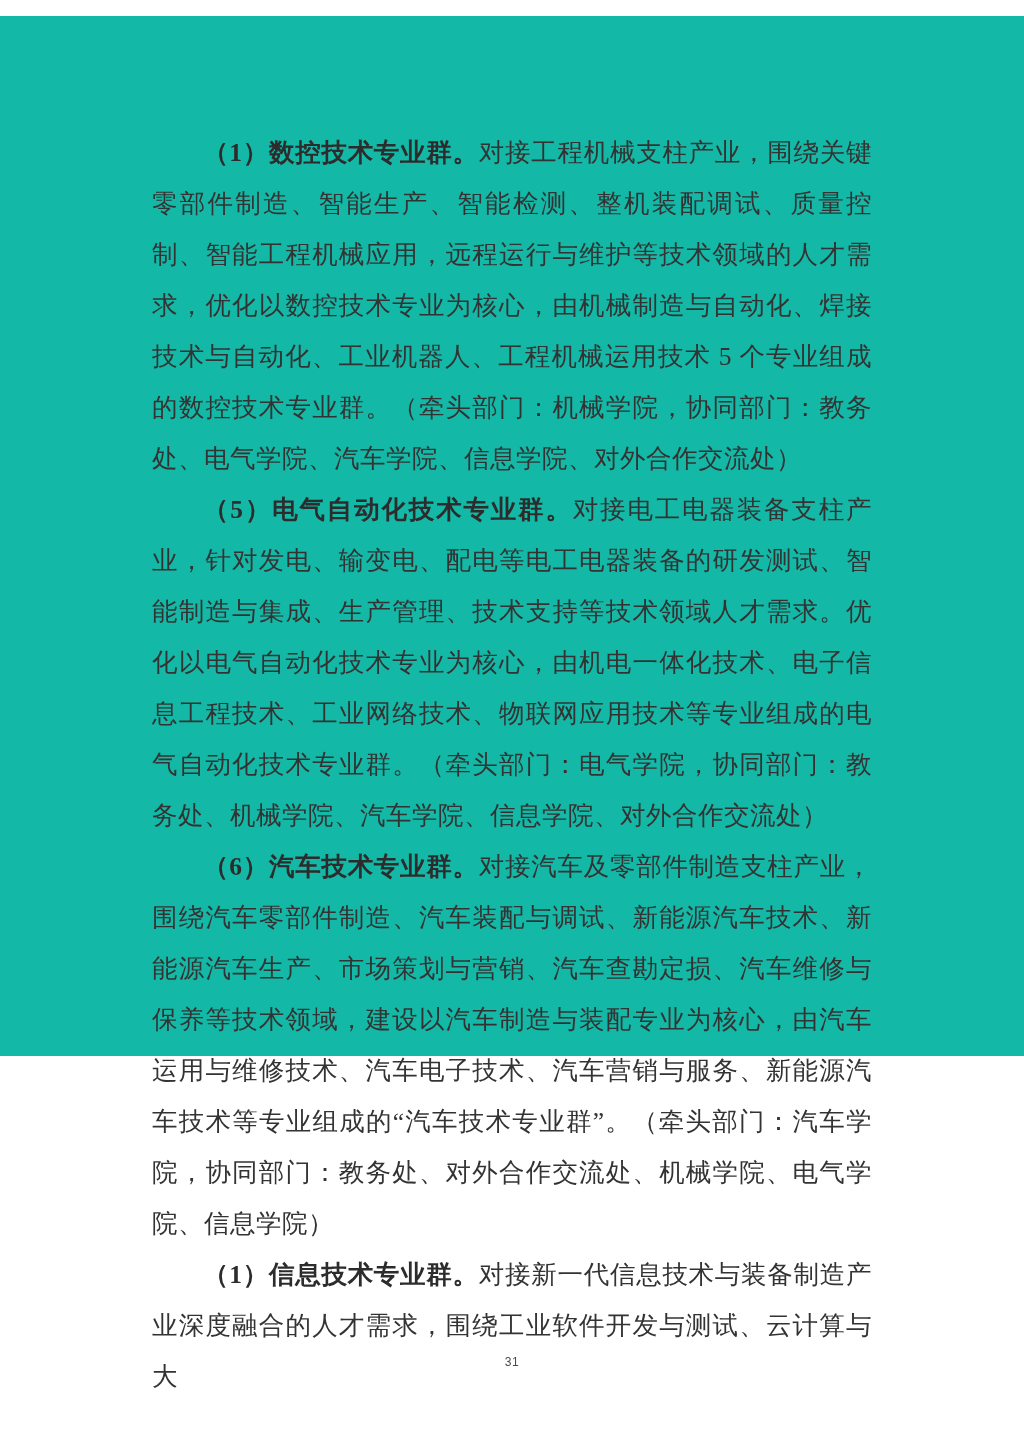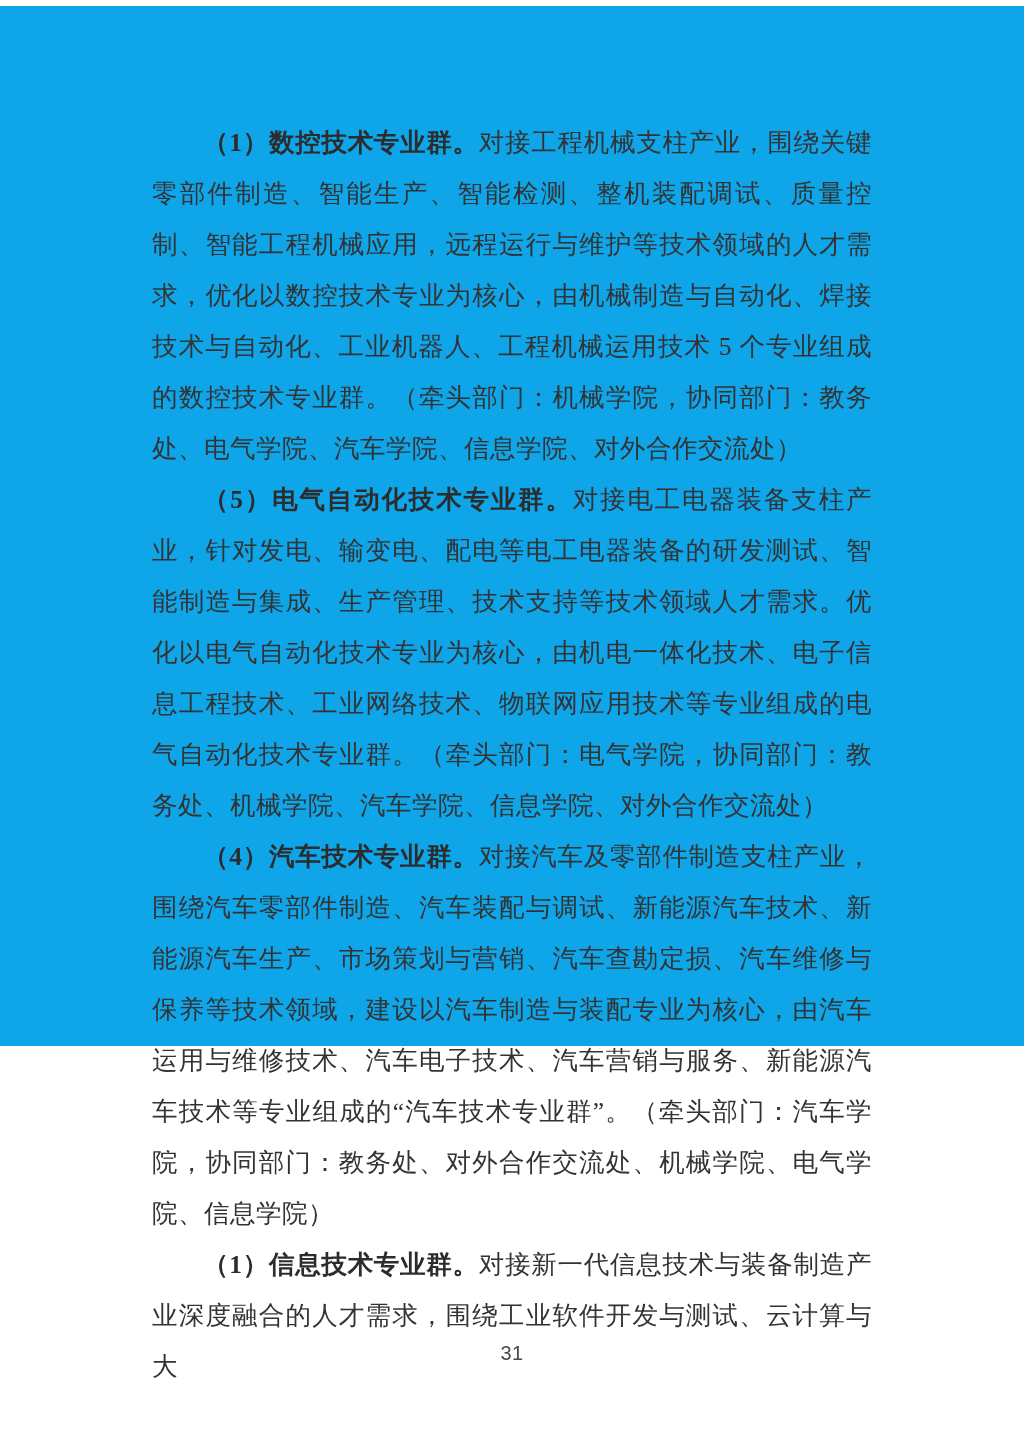--- a/index.html
+++ b/index.html
@@ -10,24 +10,24 @@
     width: 1024px;
     height: 1448px;
     position: relative;
     background: #ffffff;
     font-family: "Liberation Serif", "DejaVu Serif", serif;
     overflow: hidden;
   }
   .page {
     position: absolute;
     left: 0;
-    top: 6px;
+    top: 16px;
     width: 1024px;
     height: 1040px;
-    background: #0ea5e9;
+    background: #14b8a6;
   }
   .content {
     position: absolute;
     left: 152px;
     top: 111px;
     width: 720px;
     font-size: 25.5px;
     line-height: 51px;
     color: #333333;
     text-align: justify;
@@ -45,37 +45,37 @@
   }
   .page-footer {
     position: absolute;
     left: 0;
     top: 1336px;
     width: 1024px;
     text-align: center;
   }
   .page-number {
     font-family: "Liberation Sans", "DejaVu Sans", sans-serif;
-    font-size: 20px;
+    font-size: 12px;
     color: #4a4a4a;
     letter-spacing: 0.5px;
   }
 </style>
 </head>
 <body>
 
 <div class="page">
 
   <div class="content">
 
     <p><span class="lead">（1）数控技术专业群。</span><span>对接工程机械支柱产业，围绕关键零部件制造、智能生产、智能检测、整机装配调试、质量控制、智能工程机械应用，远程运行与维护等技术领域的人才需求，优化以数控技术专业为核心，由机械制造与自动化、焊接技术与自动化、工业机器人、工程机械运用技术 5 个专业组成的数控技术专业群。（牵头部门：机械学院，协同部门：教务处、电气学院、汽车学院、信息学院、对外合作交流处）</span></p>
 
     <p><span class="lead">（5）电气自动化技术专业群。</span><span>对接电工电器装备支柱产业，针对发电、输变电、配电等电工电器装备的研发测试、智能制造与集成、生产管理、技术支持等技术领域人才需求。优化以电气自动化技术专业为核心，由机电一体化技术、电子信息工程技术、工业网络技术、物联网应用技术等专业组成的电气自动化技术专业群。（牵头部门：电气学院，协同部门：教务处、机械学院、汽车学院、信息学院、对外合作交流处）</span></p>
 
-    <p><span class="lead">（4）汽车技术专业群。</span><span>对接汽车及零部件制造支柱产业，围绕汽车零部件制造、汽车装配与调试、新能源汽车技术、新能源汽车生产、市场策划与营销、汽车查勘定损、汽车维修与保养等技术领域，建设以汽车制造与装配专业为核心，由汽车运用与维修技术、汽车电子技术、汽车营销与服务、新能源汽车技术等专业组成的“汽车技术专业群”。（牵头部门：汽车学院，协同部门：教务处、对外合作交流处、机械学院、电气学院、信息学院）</span></p>
+    <p><span class="lead">（6）汽车技术专业群。</span><span>对接汽车及零部件制造支柱产业，围绕汽车零部件制造、汽车装配与调试、新能源汽车技术、新能源汽车生产、市场策划与营销、汽车查勘定损、汽车维修与保养等技术领域，建设以汽车制造与装配专业为核心，由汽车运用与维修技术、汽车电子技术、汽车营销与服务、新能源汽车技术等专业组成的“汽车技术专业群”。（牵头部门：汽车学院，协同部门：教务处、对外合作交流处、机械学院、电气学院、信息学院）</span></p>
 
     <p><span class="lead">（1）信息技术专业群。</span><span>对接新一代信息技术与装备制造产业深度融合的人才需求，围绕工业软件开发与测试、云计算与大</span></p>
 
   </div>
 
   <div class="page-footer">
     <span class="page-number">31</span>
   </div>
 
 </div>

